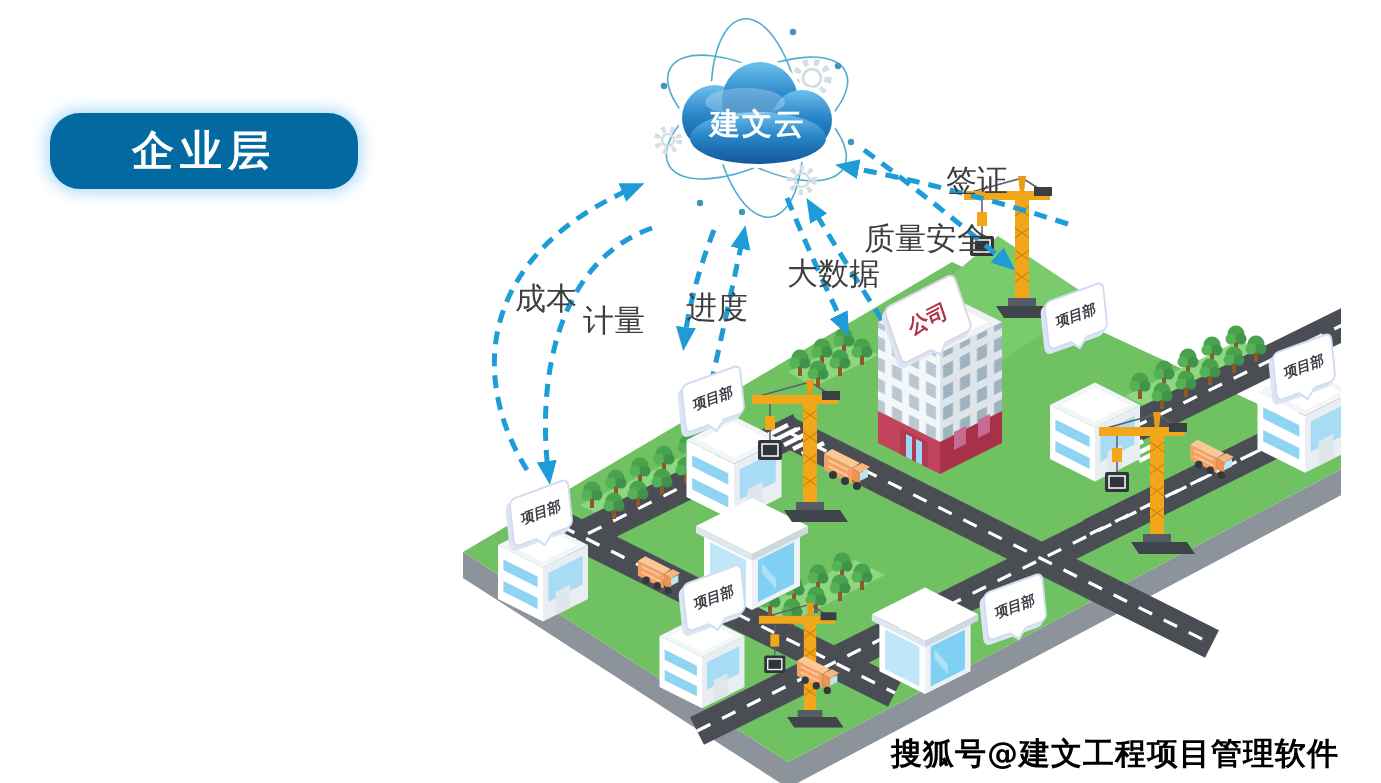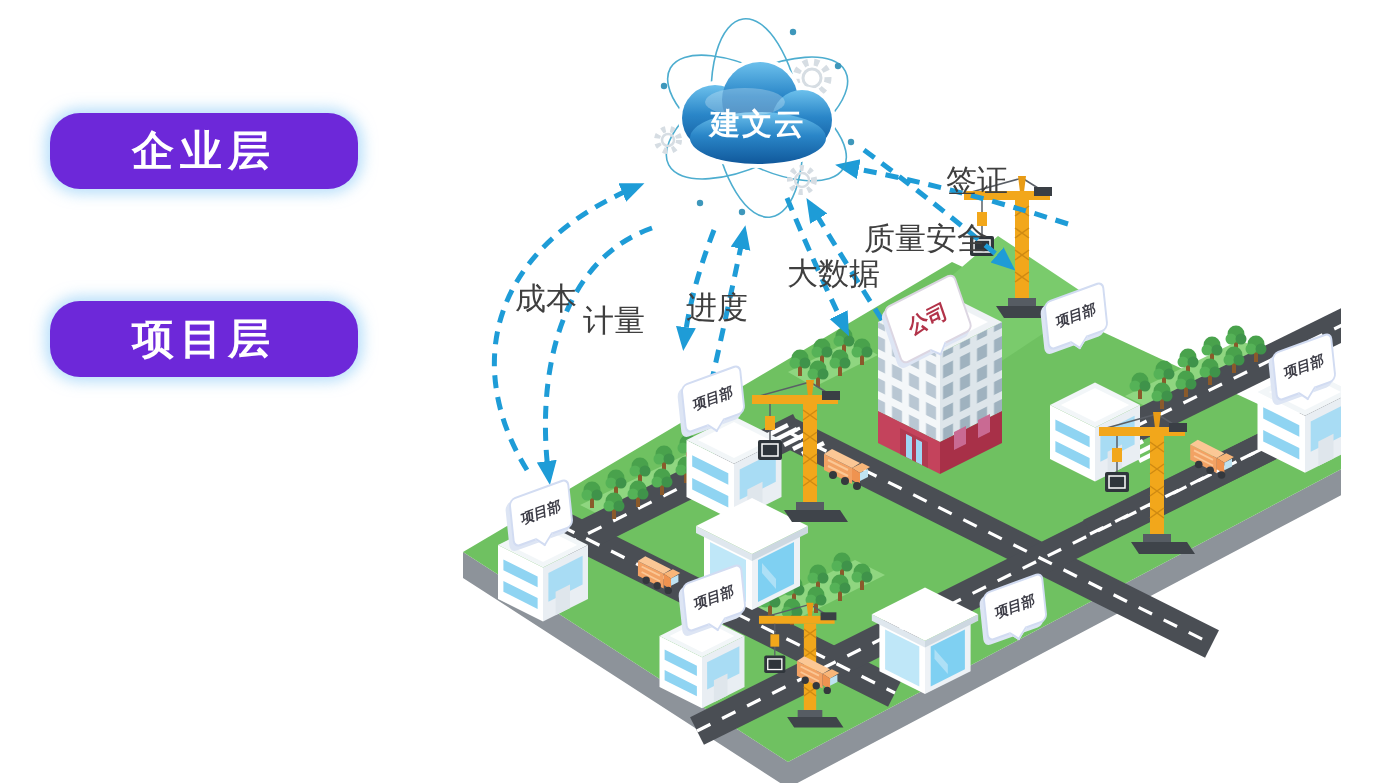--- a/index.html
+++ b/index.html
@@ -1,19 +1,19 @@
 <!DOCTYPE html>
 <html><head>
 <meta charset="utf-8">
 <style>
   html,body{margin:0;padding:0;background:#ffffff;}
   #stage{position:relative;width:1341px;height:783px;background:#ffffff;overflow:hidden;
          font-family:"DejaVu Sans","Liberation Sans",sans-serif;}
   #scene{position:absolute;left:0;top:0;z-index:1;}
-  .layer-btn{position:absolute;left:50px;width:308px;height:76px;background:#6d28d9;border:none;
+  .layer-btn{position:absolute;left:50px;width:308px;height:76px;background:#0369a1;border:none;
              border-radius:30px;color:#ffffff;font-size:42px;font-weight:bold;letter-spacing:6px;
              display:flex;align-items:center;justify-content:center;z-index:3;
              box-shadow:0 0 14px 5px rgba(130,198,246,.55);
              font-family:"DejaVu Sans","Liberation Sans",sans-serif;}
   .flow-label{position:absolute;font-size:31px;color:#3f3f3f;z-index:2;white-space:nowrap;}
   .bubble{position:absolute;width:60px;height:44px;background:#ffffff;border:2px solid #d2dcf2;
           border-radius:7px;display:flex;align-items:center;justify-content:center;font-size:14px;
           font-weight:bold;color:#3c3c46;transform:rotate(-20deg) skewX(-14deg);z-index:2;
           box-shadow:-4px 3px 0 #dde5f4;}
   .bubble::after{content:"";position:absolute;bottom:-8px;left:50%;margin-left:-6px;width:11px;height:11px;
@@ -277,30 +277,30 @@
             <circle cx="802" cy="120" r="30"></circle>
           <ellipse cx="758" cy="138" rx="68" ry="26"></ellipse>
         </g>
         <ellipse cx="745" cy="102" rx="40" ry="14" fill="#ffffff" opacity="0.25"></ellipse>
         <text x="758" y="134" text-anchor="middle" font-size="30" font-weight="bold" fill="#ffffff" letter-spacing="2">建文云</text>
       </g>
     </g>
   </svg>
 
   <div class="layer-btn" style="top:113px">企业层</div>
-  <div class="layer-btn" style="top:301px">项目层</div>
 
   <div class="flow-label" style="left:515px;top:278px">成本</div>
   <div class="flow-label" style="left:583px;top:300px">计量</div>
   <div class="flow-label" style="left:686px;top:287px">进度</div>
   <div class="flow-label" style="left:787px;top:253px">大数据</div>
   <div class="flow-label" style="left:864px;top:218px">质量安全</div>
   <div class="flow-label" style="left:946px;top:160px">签证</div>
 
   <div class="bubble company" style="left:888px;top:289px">公司</div>
   <div class="bubble" style="left:509px;top:489px">项目部</div>
   <div class="bubble" style="left:681px;top:375px">项目部</div>
   <div class="bubble" style="left:682px;top:574px">项目部</div>
   <div class="bubble" style="left:983px;top:583px">项目部</div>
   <div class="bubble" style="left:1044px;top:292px">项目部</div>
   <div class="bubble" style="left:1272px;top:343px">项目部</div>
 
+  <div class="watermark">搜狐号@建文工程项目管理软件</div>
 </div>
 
 </body></html>

